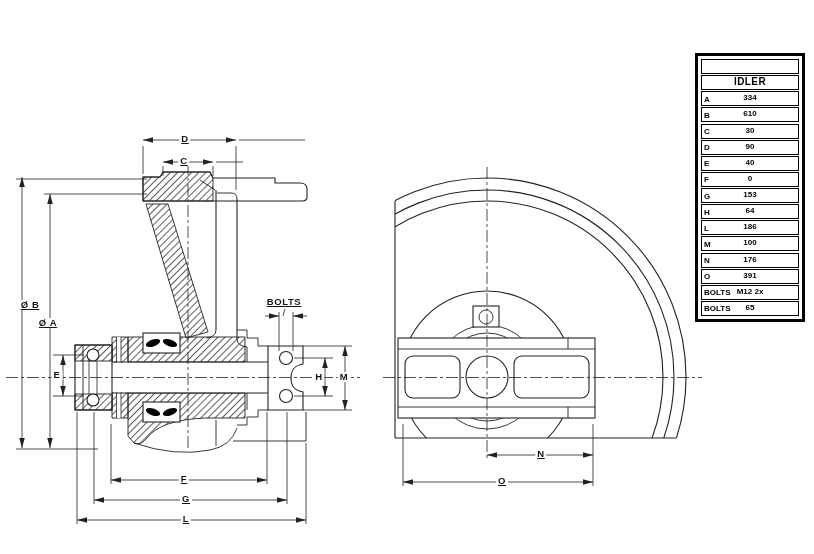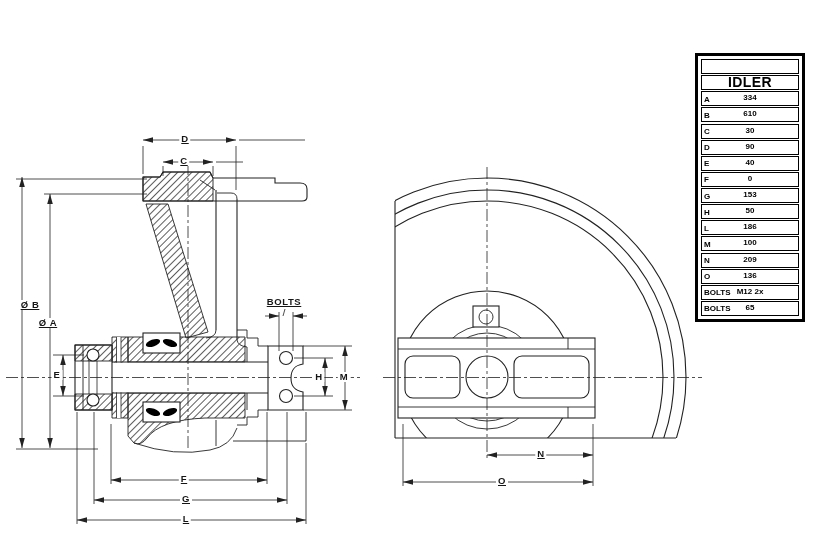--- a/index.html
+++ b/index.html
@@ -27,21 +27,21 @@
     border:3px solid #000;background:#fff;box-sizing:border-box;
     display:flex;flex-direction:column;justify-content:space-between;
     padding:3px 3px;
   }
   .trow{
     position:relative;height:13px;border:1px solid #000;background:#fff;
     font:bold 8px "Liberation Sans",sans-serif;color:#000;
   }
   .trow .tl{position:absolute;left:2px;top:50%;transform:translateY(-50%);}
   .trow .tv{display:block;width:100%;text-align:center;line-height:12px;}
-  .trow.title .tv{font-size:14px;letter-spacing:.4px;}
+  .trow.title .tv{font-size:10px;letter-spacing:.4px;}
 </style>
 </head>
 <body>
 
 <div class="stage">
 
 <svg width="814" height="554" viewBox="0 0 814 554">
   <defs>
     <pattern id="hatch" patternUnits="userSpaceOnUse" width="5" height="5" patternTransform="rotate(-45)">
       <line x1="0" y1="2.5" x2="5" y2="2.5" stroke="#333" stroke-width="0.8"></line>
@@ -248,37 +248,37 @@
   <div class="trow">
         <span class="tl">F</span>
         <span class="tv">0</span>
       </div>
   <div class="trow">
         <span class="tl">G</span>
         <span class="tv">153</span>
       </div>
   <div class="trow">
         <span class="tl">H</span>
-        <span class="tv">50</span>
+        <span class="tv">64</span>
       </div>
   <div class="trow">
         <span class="tl">L</span>
         <span class="tv">186</span>
       </div>
   <div class="trow">
         <span class="tl">M</span>
         <span class="tv">100</span>
       </div>
   <div class="trow">
         <span class="tl">N</span>
-        <span class="tv">209</span>
+        <span class="tv">176</span>
       </div>
   <div class="trow">
         <span class="tl">O</span>
-        <span class="tv">136</span>
+        <span class="tv">391</span>
       </div>
   <div class="trow">
         <span class="tl">BOLTS</span>
         <span class="tv">M12 2x</span>
       </div>
   <div class="trow">
         <span class="tl">BOLTS</span>
         <span class="tv">65</span>
       </div>
 </div>

